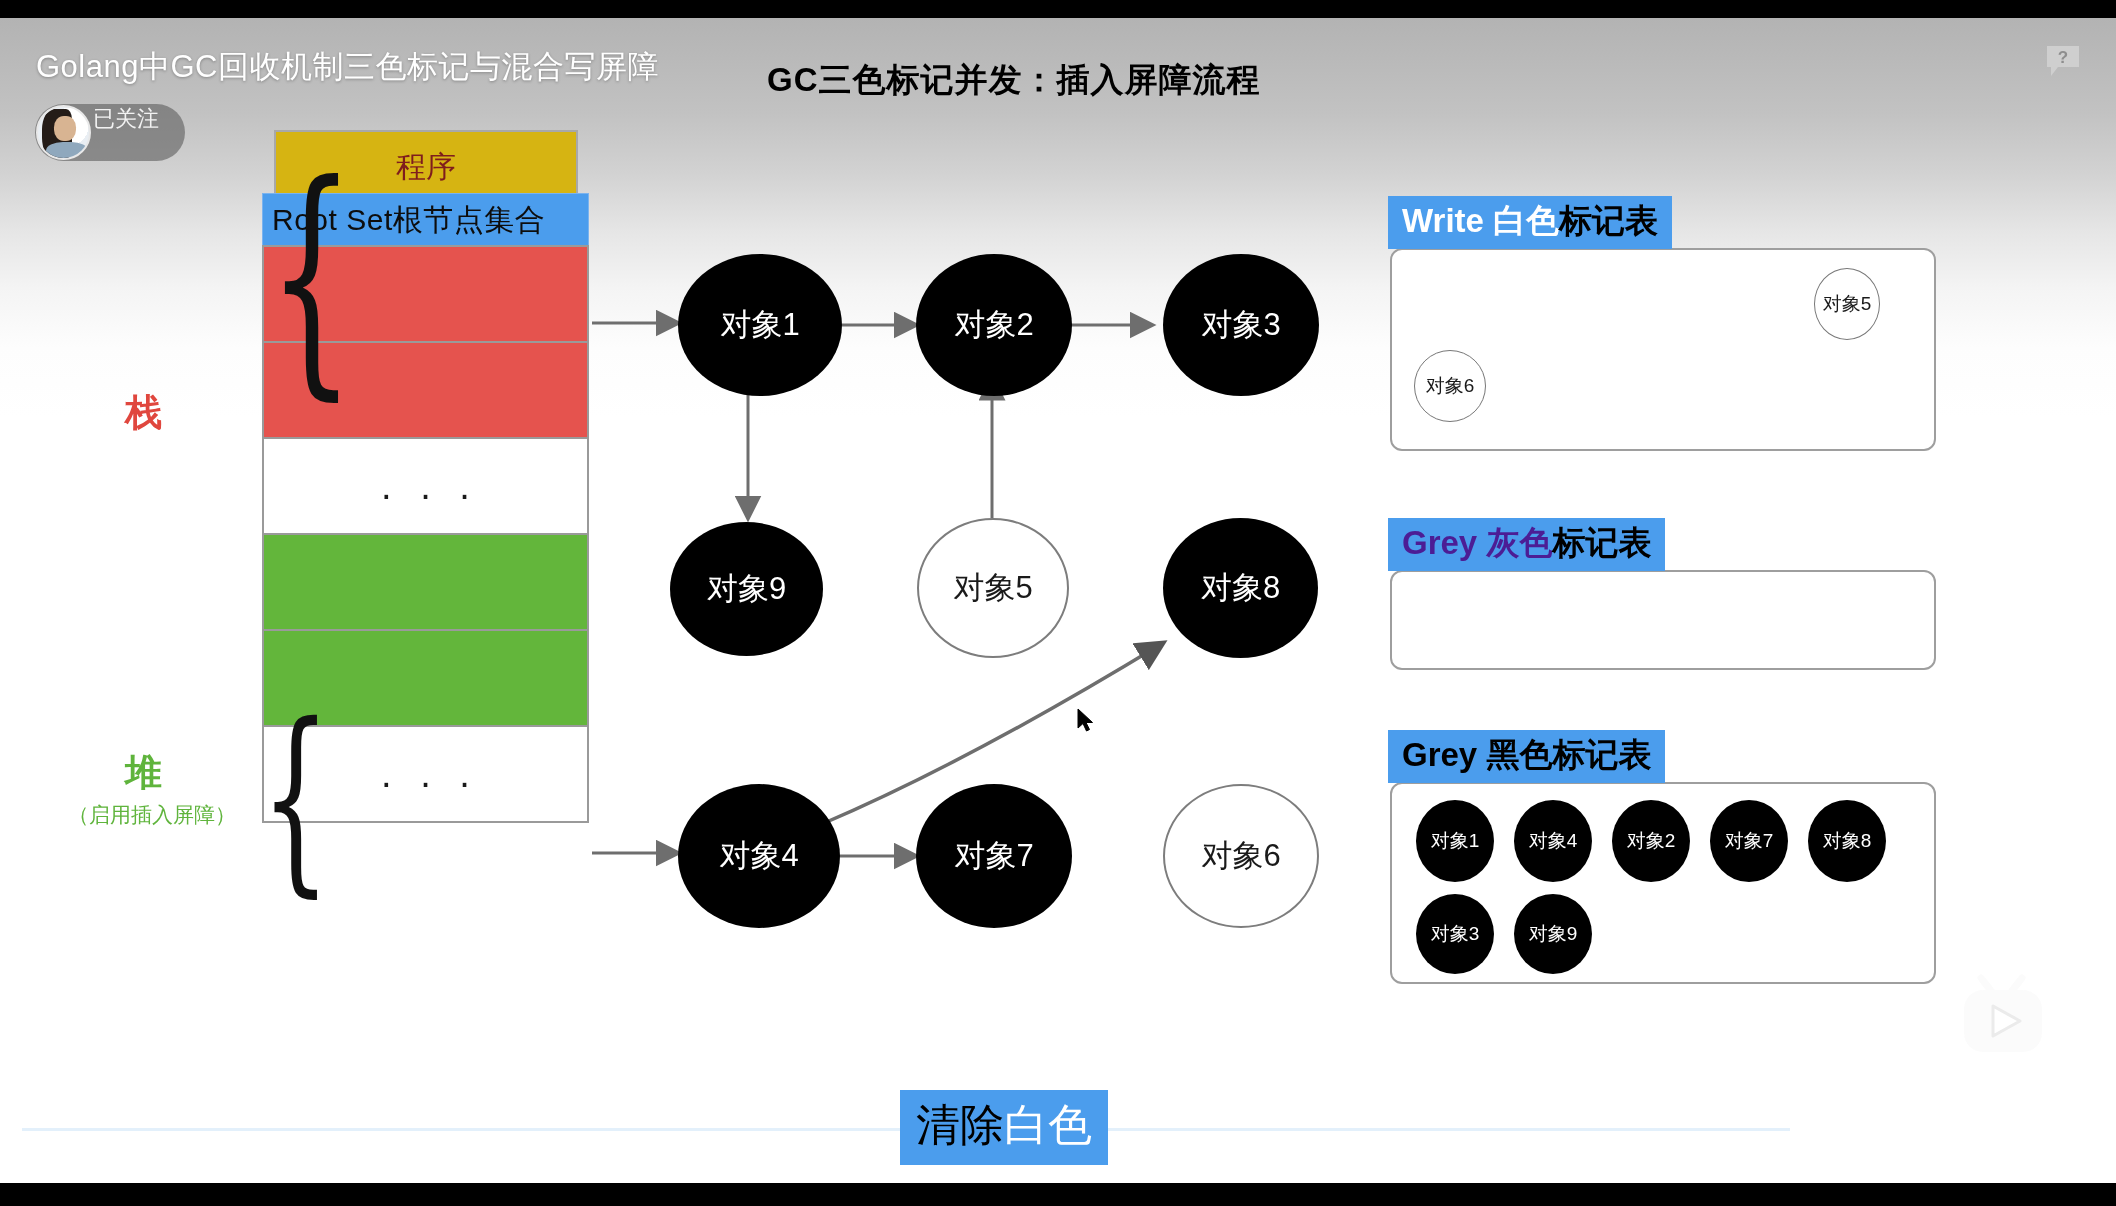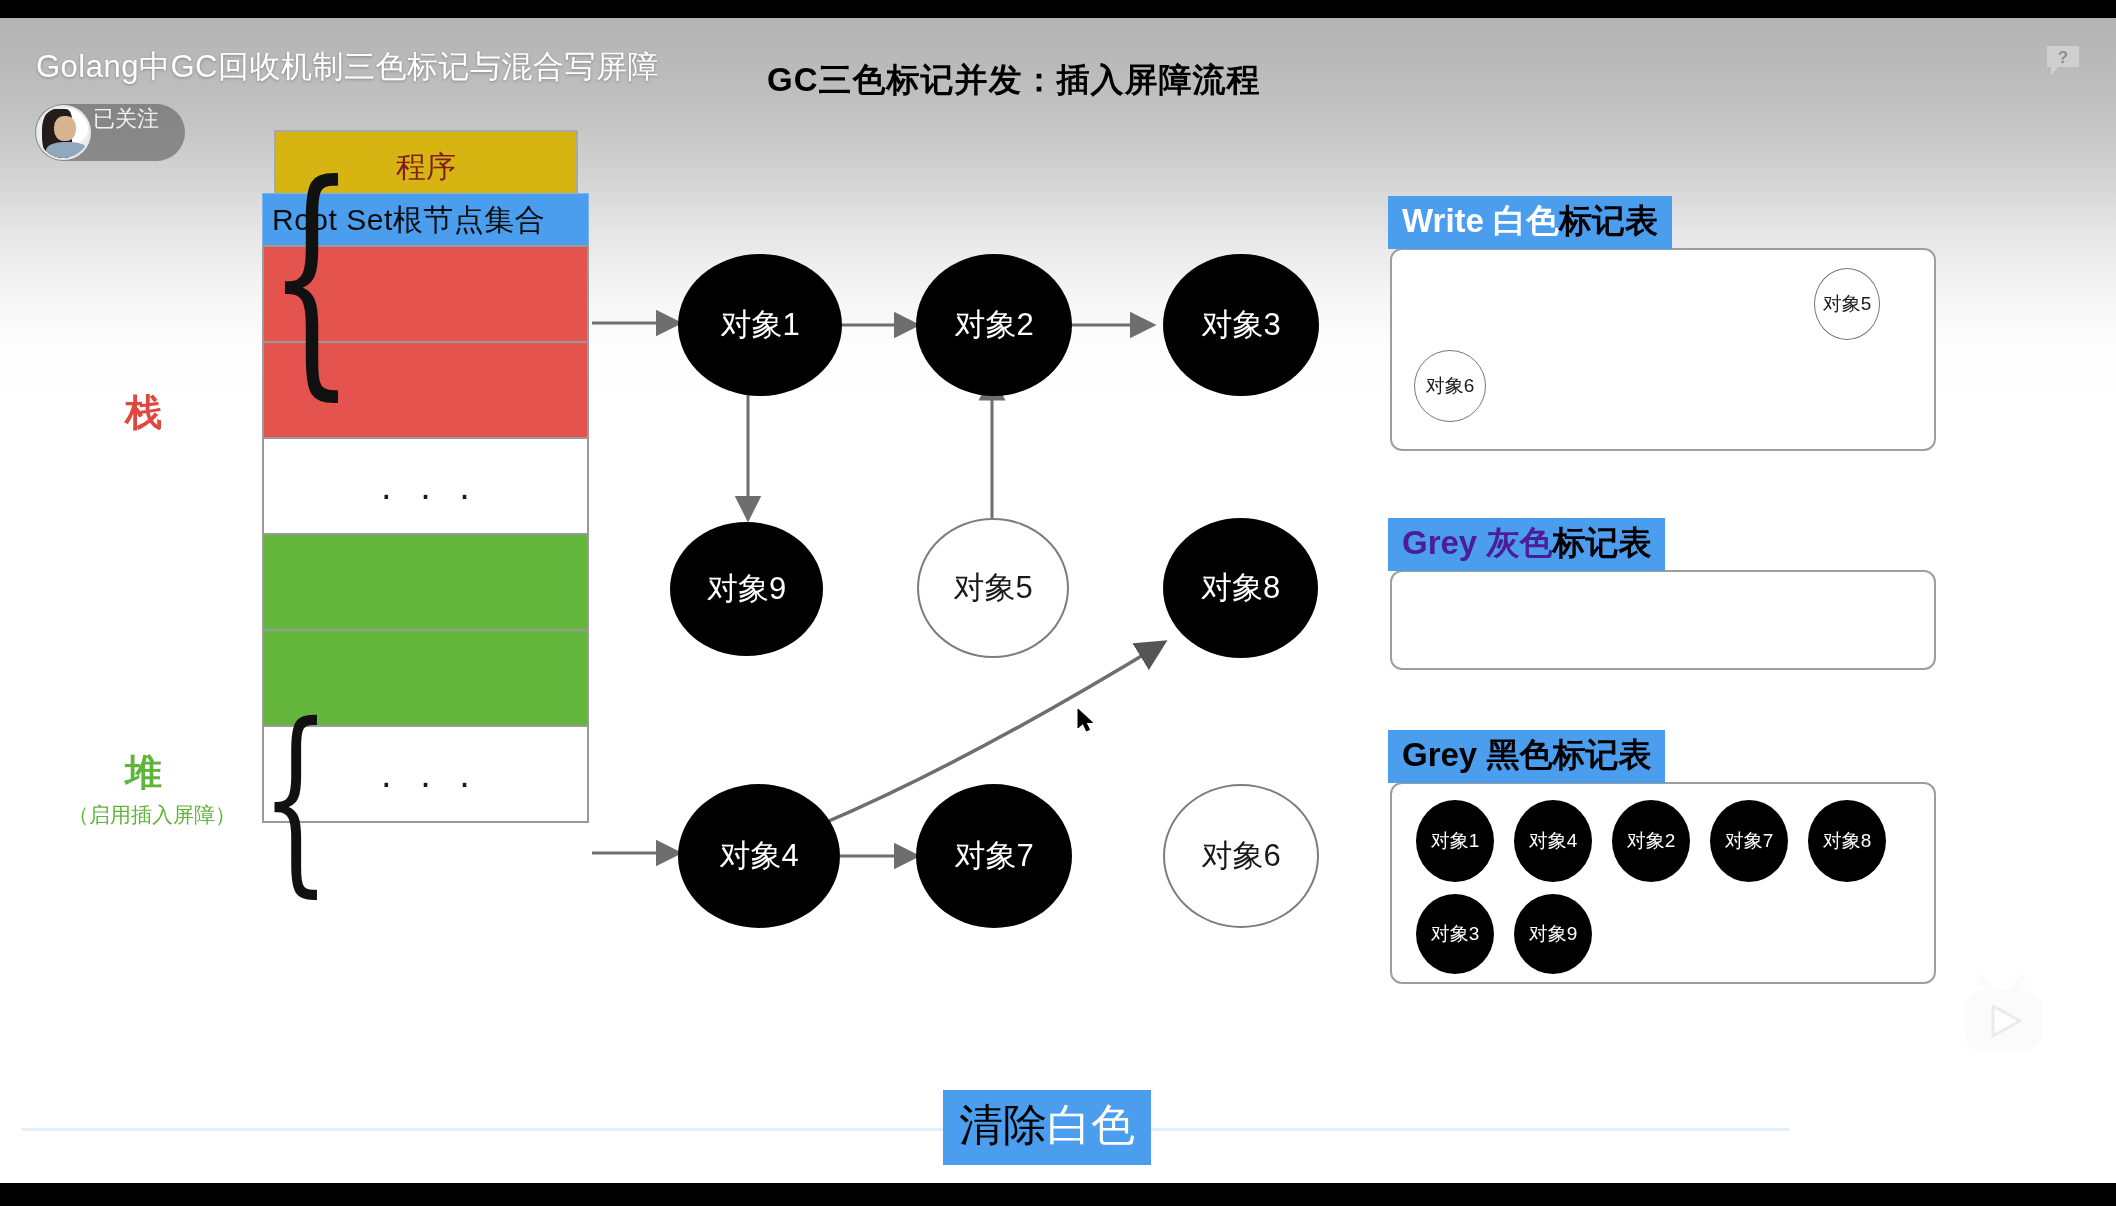--- a/index.html
+++ b/index.html
@@ -197,21 +197,21 @@
   
   #bottom-rule {
     position: absolute; left: 22px; top: 1110px;
     width: 1768px; height: 3px; background: #e3f0fb; z-index: 10;
   }
   #clear-banner {
     position: absolute; left: 900px; top: 1072px;
     background: #4b9ded;
     padding: 6px 16px 10px 16px;
     font-size: 44px; font-weight: normal;
-    z-index: 30; white-space: nowrap; margin-left: 43px;
+    z-index: 30; white-space: nowrap;
   }
   #clear-banner .b { color: #000; }
   #clear-banner .w { color: #fff; }
 
   
   #cursor { position: absolute; left: 1077px; top: 690px; z-index: 60; }
 </style>
 </head>
 <body>
 

